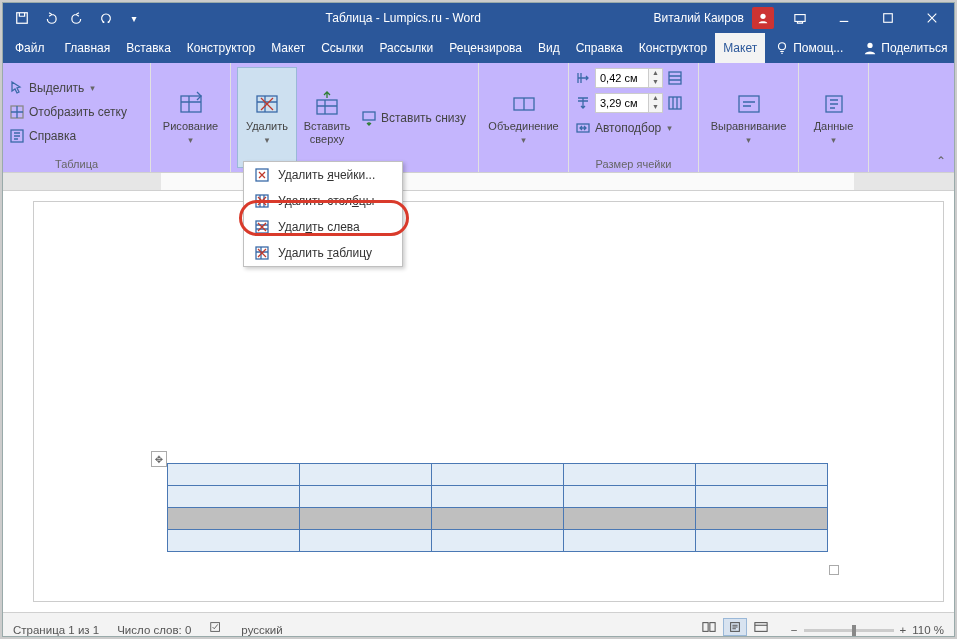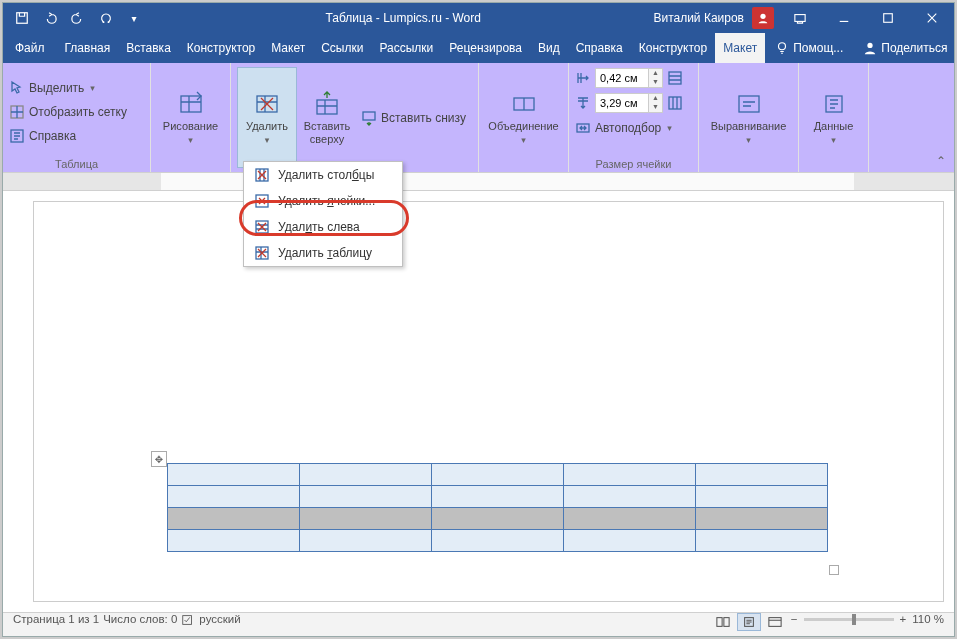--- a/index.html
+++ b/index.html
@@ -61,21 +61,21 @@
   .ruler .shade-left { left: 0; width: 158px; }
   .ruler .shade-right { right: 0; width: 100px; }
   .page { position: absolute; left: 30px; top: 10px; right: 10px; bottom: 10px; background: #fff; border: 1px solid #ccc; }
   .tblmove { position: absolute; left: 148px; top: 260px; width: 16px; height: 16px; border: 1px solid #aaa; background: #fff; display:flex; align-items:center; justify-content:center; font-size:10px; color:#666; z-index:5;}
   .tblresize { position: absolute; left: 826px; top: 374px; width: 10px; height: 10px; border: 1px solid #aaa; background: #fff; z-index:5;}
   .word-table { position: absolute; left: 164px; top: 272px; border-collapse: collapse; }
   .word-table td { border: 1.5px solid #4a78b4; background: #e3edf7; width: 132px; height: 22px; }
   .word-table tr.sel td { background: #bfbfbf; }
 
   
-  .status { height: 24px; background: #f3f3f3; border-top: 1px solid #d0d0d0; display: flex; align-items: flex-start; font-size: 11.5px; color: #555; padding: 0 10px; gap: 4px; }
+  .status { height: 24px; background: #f3f3f3; border-top: 1px solid #d0d0d0; display: flex; align-items: flex-end; font-size: 11.5px; color: #555; padding: 0 10px; gap: 18px; }
   .status .spacer { flex: 1; }
   .status .viewbtns { display: flex; gap: 2px; }
   .status .vb { width: 24px; height: 18px; border: 1px solid transparent; display:flex; align-items:center; justify-content:center; }
   .status .vb.active { background: #d8e3f0; border-color:#9ab8d8; }
   .status .vb svg { width: 14px; height: 12px; stroke:#555; fill:none; stroke-width:1.2;}
   .status .zoom { display: flex; align-items: center; gap: 6px; }
   .status .slider { width: 90px; height: 3px; background: #ccc; position: relative; }
   .status .slider .thumb { position: absolute; left: 48px; top: -4px; width: 4px; height: 11px; background: #888; }
 
   
@@ -351,31 +351,31 @@
 
   <div class="ruler">
     <div class="shade-left"></div>
       <div class="shade-right"></div>
   </div>
 
   <div class="delete-menu">
     <div class="mi">
       <svg viewBox="0 0 16 16">
           <rect x="2" y="2" width="12" height="12" class="ico"></rect>
-          <path d="M6 2v12M10 2v12" class="ico"></path>
-          <path d="M4 4l8 8M12 4l-8 8" class="ico ico-red"></path>
-        </svg>
-      <span><span>Удалить стол</span><u>б</u><span>цы</span></span>
+          <path d="M5 5l6 6M11 5l-6 6" class="ico ico-red"></path>
+        </svg>
+      <span><span>Удалить </span><u>я</u><span>чейки...</span></span>
     </div>
     <div class="mi">
       <svg viewBox="0 0 16 16">
           <rect x="2" y="2" width="12" height="12" class="ico"></rect>
-          <path d="M5 5l6 6M11 5l-6 6" class="ico ico-red"></path>
-        </svg>
-      <span><span>Удалить </span><u>я</u><span>чейки...</span></span>
+          <path d="M6 2v12M10 2v12" class="ico"></path>
+          <path d="M4 4l8 8M12 4l-8 8" class="ico ico-red"></path>
+        </svg>
+      <span><span>Удалить стол</span><u>б</u><span>цы</span></span>
     </div>
     <div class="mi">
       <svg viewBox="0 0 16 16">
           <rect x="2" y="2" width="12" height="12" class="ico"></rect>
           <path d="M2 6h12M2 10h12" class="ico"></path>
           <path d="M4 4l8 8M12 4l-8 8" class="ico ico-red"></path>
         </svg>
       <span><span>Удал</span><u>и</u><span>ть слева</span></span>
     </div>
     <div class="mi">

